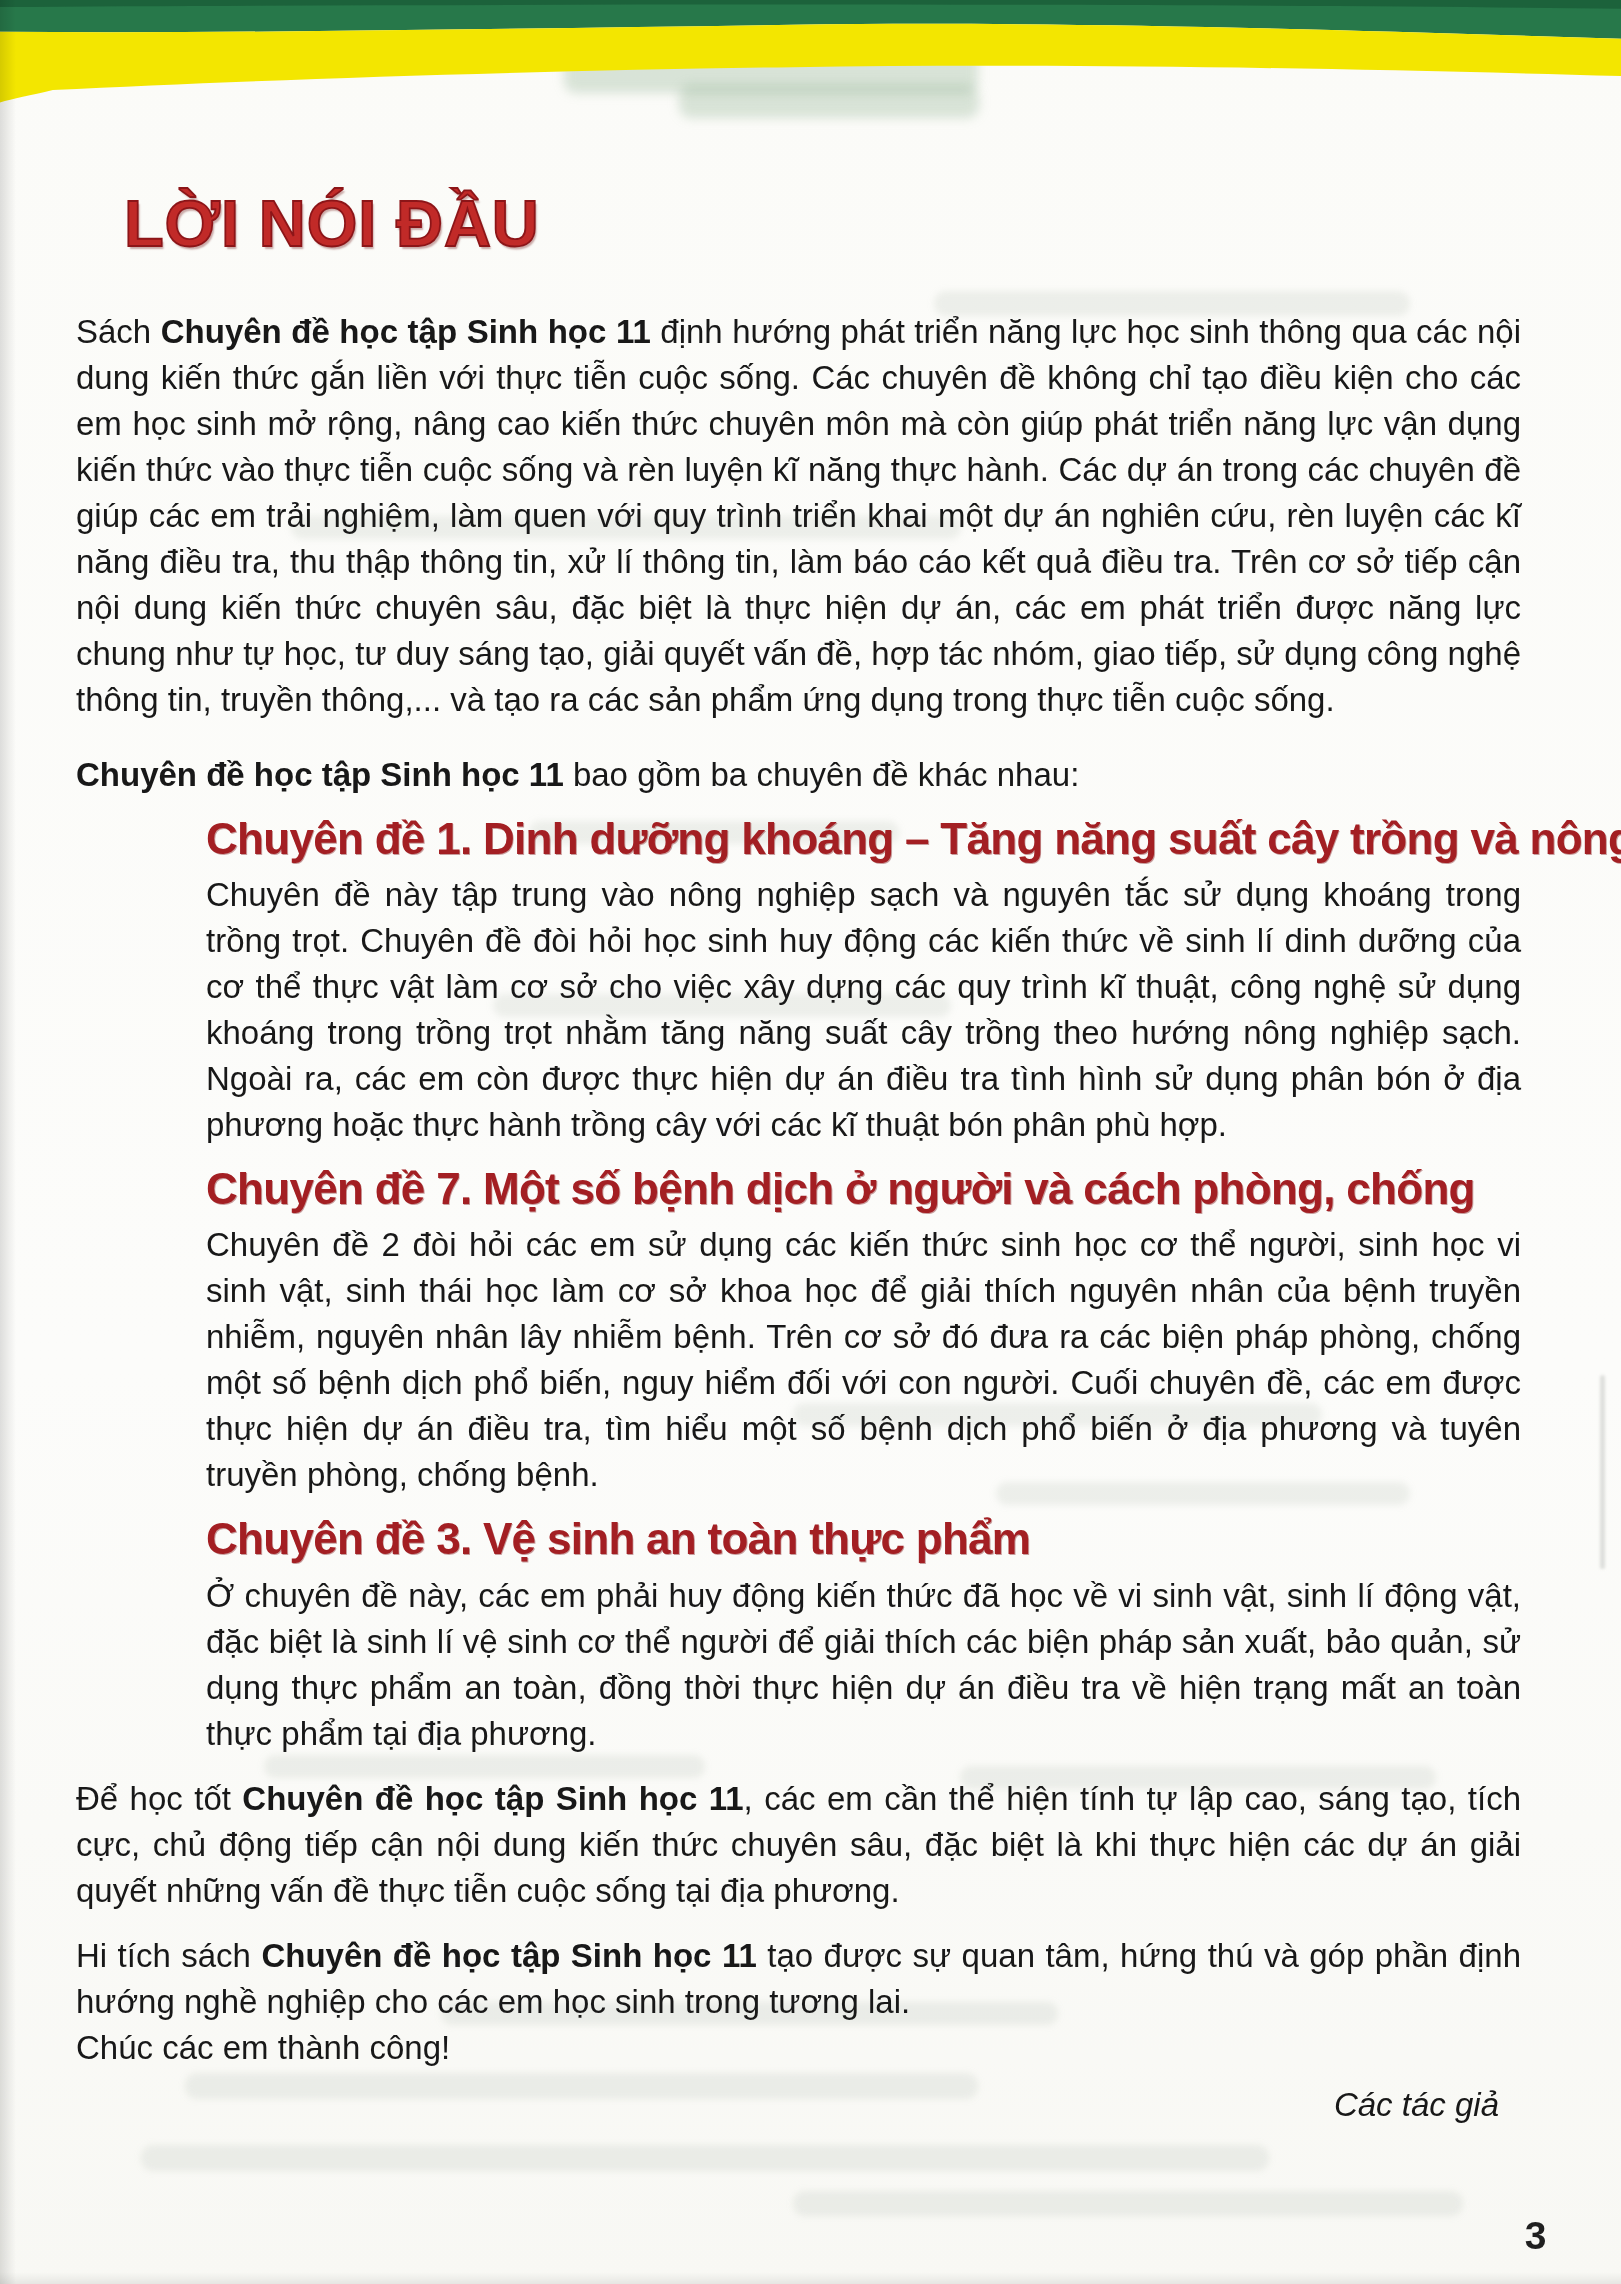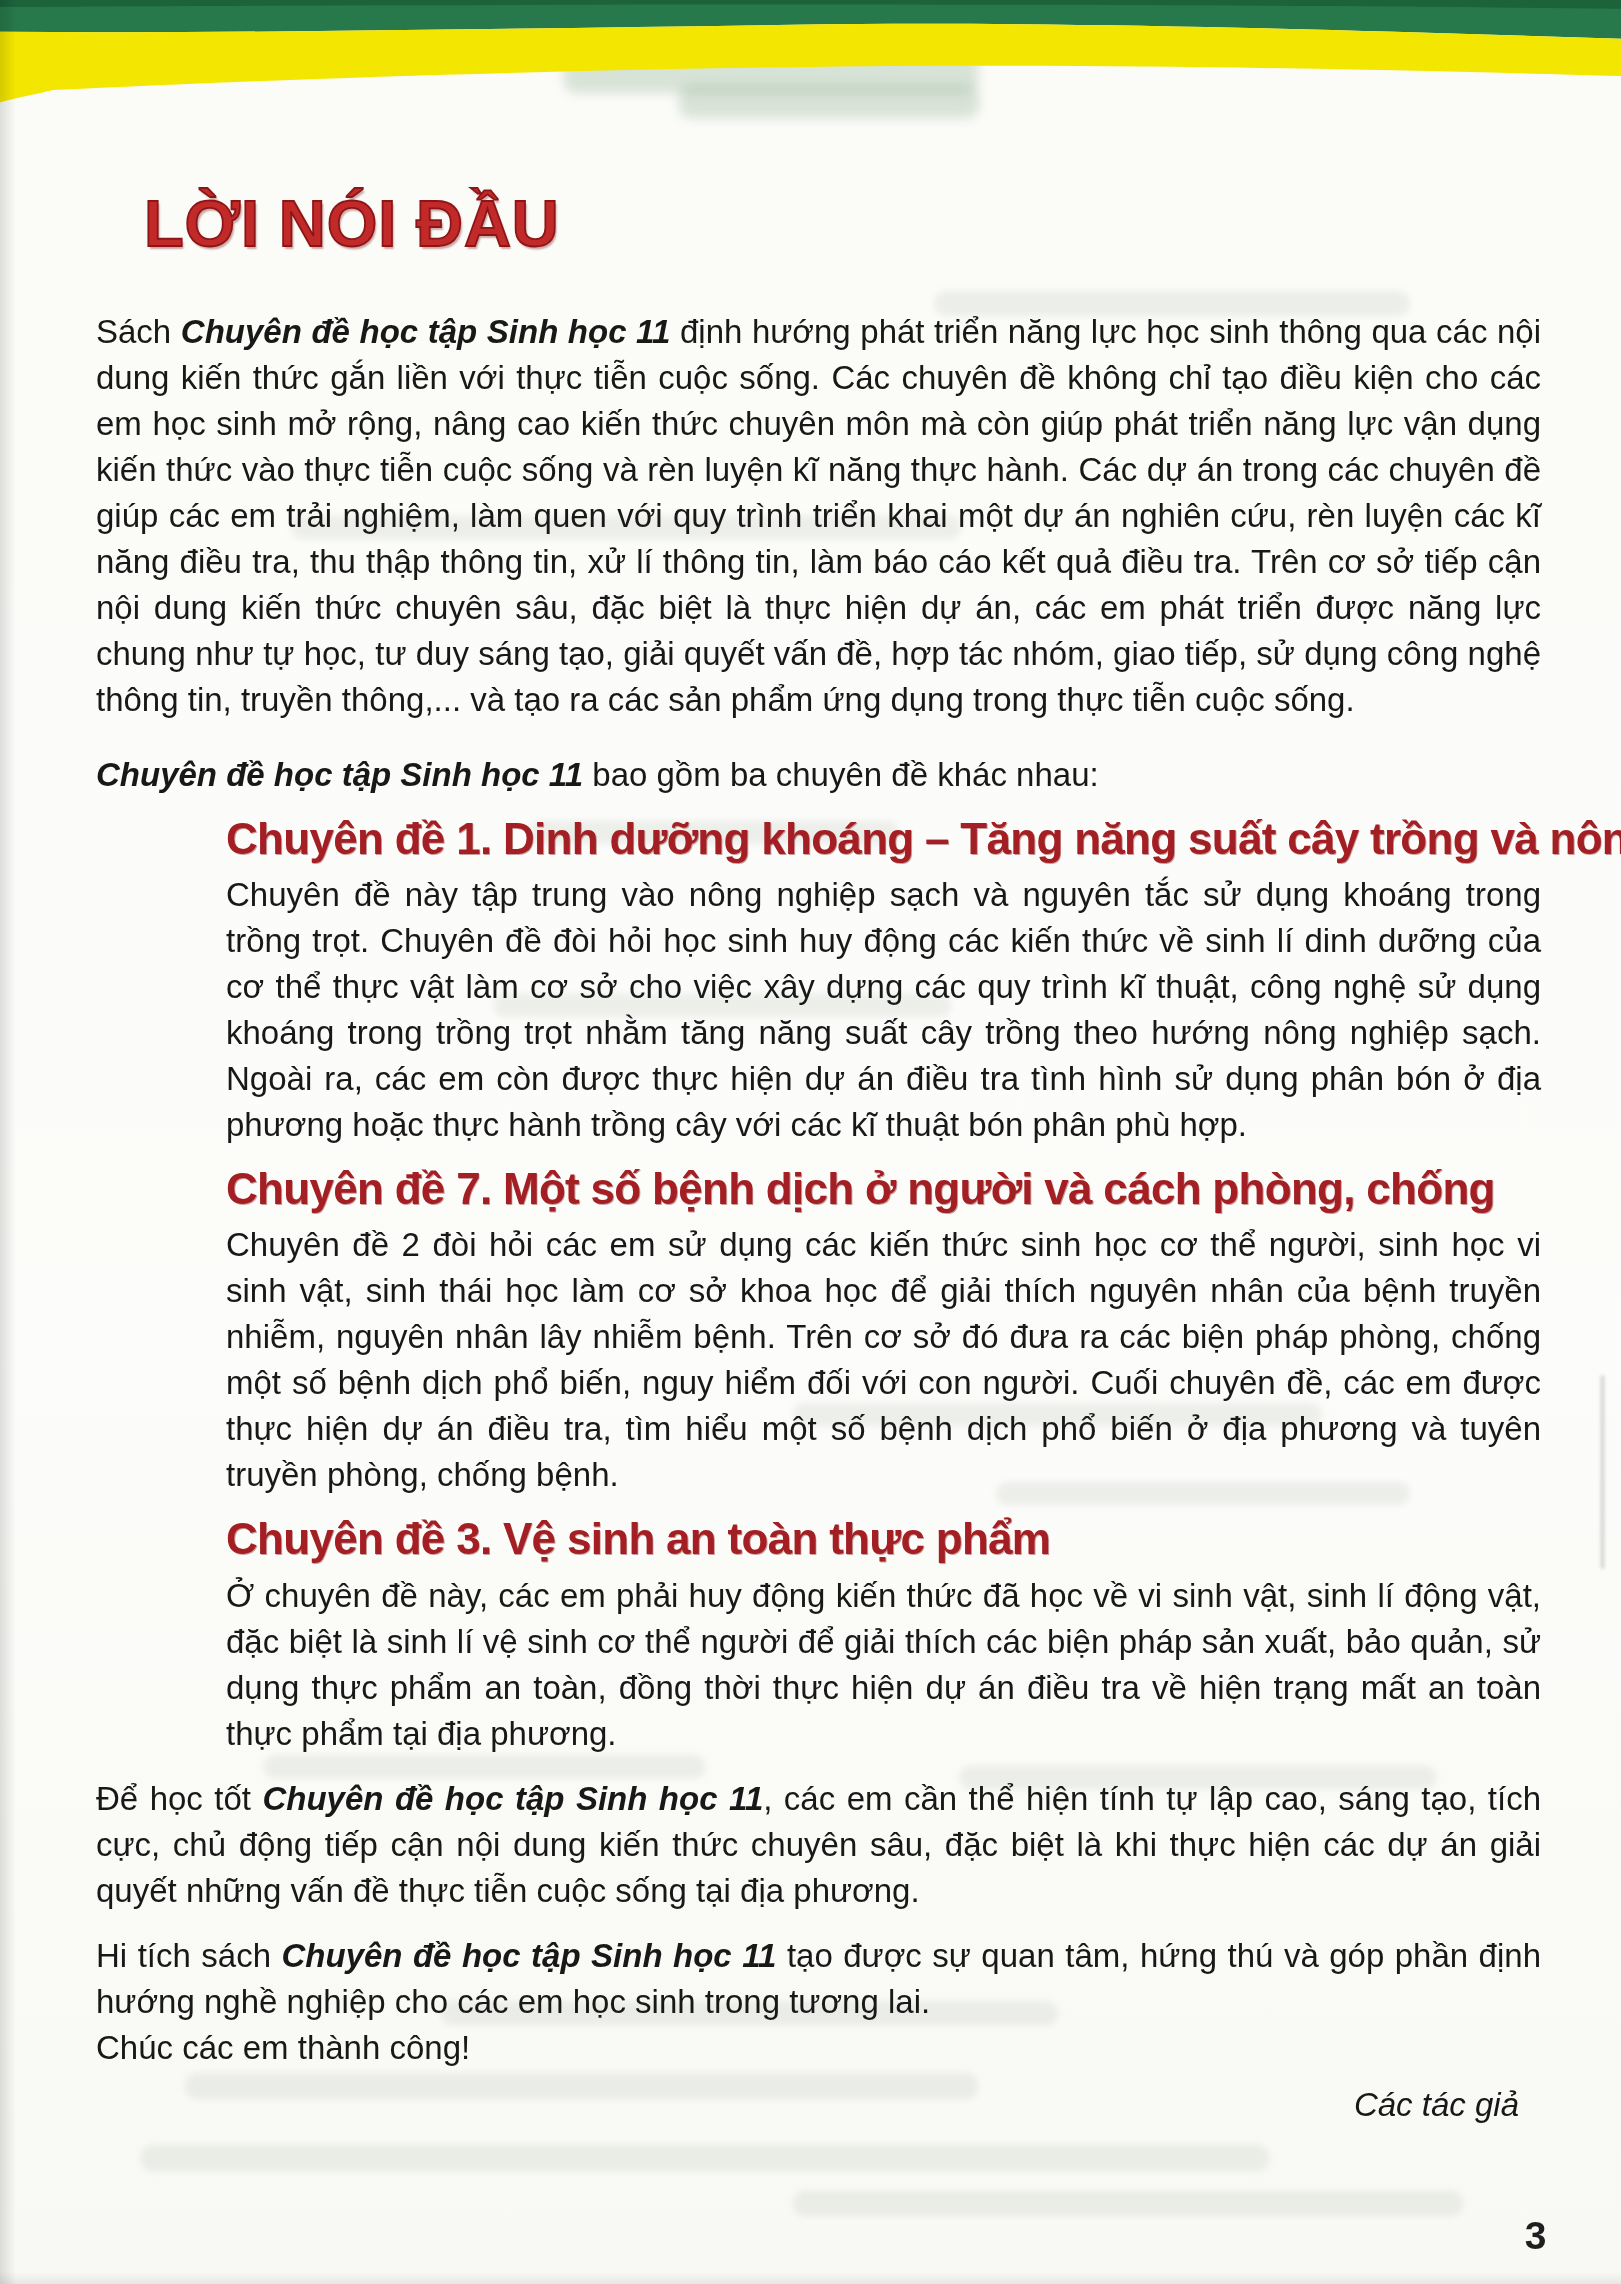--- a/index.html
+++ b/index.html
@@ -17,33 +17,33 @@
     background:linear-gradient(to right,rgba(0,0,0,0.12),rgba(0,0,0,0));
     z-index:5;pointer-events:none;
   }
   .page::after{ 
     content:"";position:absolute;left:0;right:0;bottom:0;height:12.3px;
     background:linear-gradient(to top,rgba(0,0,0,0.07),rgba(0,0,0,0));
     z-index:5;pointer-events:none;
   }
   .banner{position:absolute;top:0;left:0;width:1621px;height:106px;z-index:2;}
   .content{
-    position:absolute;left:96px;width:1445px;top:181px;z-index:3;
+    position:absolute;left:76px;width:1445px;top:181px;z-index:3;
     color:#181818;font-size:33px;line-height:46px;font-weight:500;
   }
   .doc-title{
     margin:0 0 0 48px;height:85px;line-height:85px;
     font-size:65px;font-weight:800;letter-spacing:0.9px;white-space:nowrap;
     color:var(--title_red,#c12a28);
     -webkit-text-stroke:1.8px #8c1518;
     text-shadow:1.8px 2.6px 1.8px rgba(110,16,18,0.35);
   }
   p{margin:0;text-align:justify;}
   .para-intro{margin-top:43px;}
-  .book-title{font-weight:bold;font-style:italic;}
+  .book-title{font-weight:bold;}
   .lead-in{margin-top:29px;}
   .section{margin-left:130px;}
   .section-heading{
     margin-top:17.6px;
     font-size:44px;font-weight:bold;letter-spacing:-0.7px;white-space:nowrap;
     color:var(--heading_red,#a31f23);
     text-shadow:0.9px 0.9px 0 rgba(122,18,20,0.4);
   }
   .section-body{margin-top:10.6px;}
   .closing{margin-top:19.4px;}

